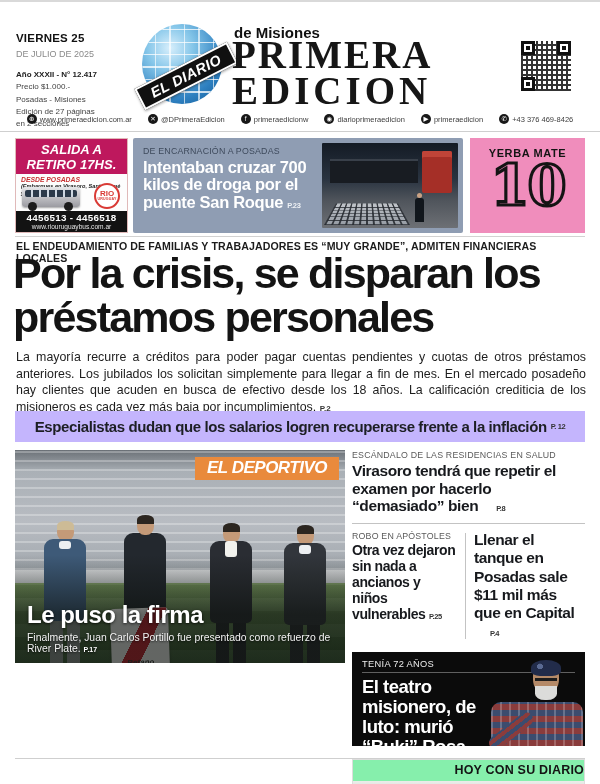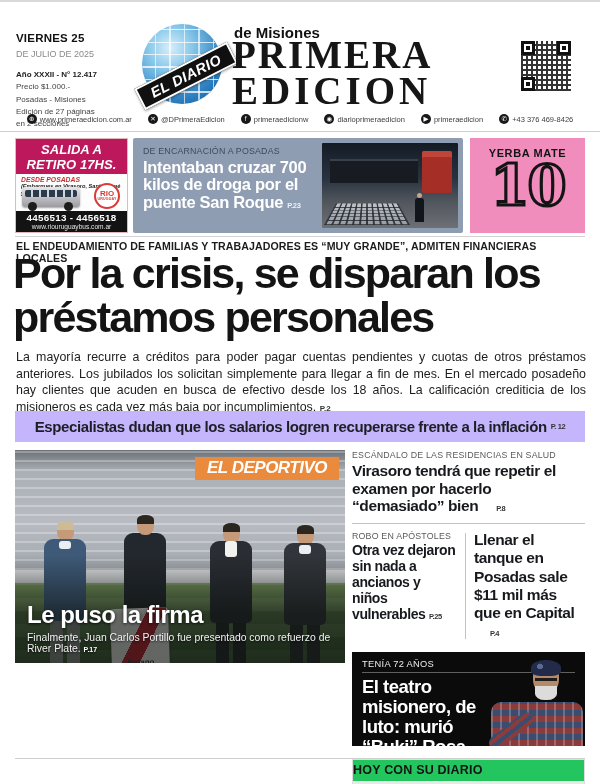--- a/index.html
+++ b/index.html
@@ -172,21 +172,21 @@
   .buki-arm { position:absolute; left:-6px; top:22px; width:52px; height:14px; border-radius:7px;
     transform:rotate(-38deg);
     background:repeating-linear-gradient(0deg, #8a3c3c 0 4px, #3c4c6e 4px 8px); }
   .buki-headshape { position:absolute; right:24px; top:4px; width:26px; height:32px; border-radius:45%; background:#b58a68; }
   .buki-bandana { position:absolute; top:-2px; left:-2px; right:-2px; height:16px; border-radius:50% 50% 30% 30%;
     background:radial-gradient(circle at 30% 40%, #5a6a92 12%, transparent 13%) #222c4a; }
   .buki-glasses { position:absolute; top:16px; left:2px; right:2px; height:3px; background:#1d1d1d; }
   .buki-beard { position:absolute; bottom:-6px; left:2px; right:2px; height:14px; border-radius:0 0 45% 45%; background:#dcdcda; }
 
   .hoybox { margin-top:13px; border:1px solid #ddd; }
-  .hoy-banner { background:#22c55e; text-align:left; font-weight:bold; font-size:12.5px; color:#141414; padding:3px 0 4px; letter-spacing:.2px; }
+  .hoy-banner { background:#86efac; text-align:right; font-weight:bold; font-size:12.5px; color:#141414; padding:3px 0 4px; letter-spacing:.2px; }
   .river { position:relative; height:29px; overflow:hidden;
     background:linear-gradient(#ececea 0%, #d9dfd6 35%, #aab8a6 55%, #93a692 78%, #8a9d8a 100%); }
 
   .hr-bot { left:15px; right:15px; top:756px; border-top:1px solid #cfcfcf; }
 </style>
 </head>
 <body>
 
 <header>
   <div class="abs dateblock">

